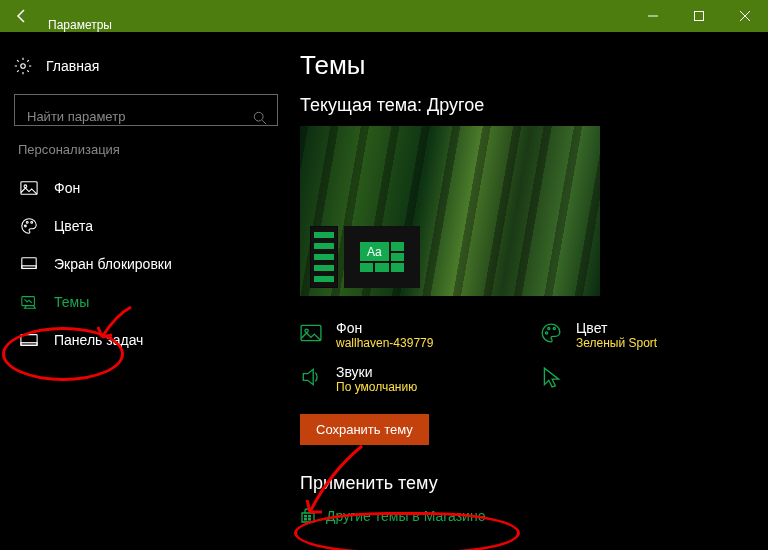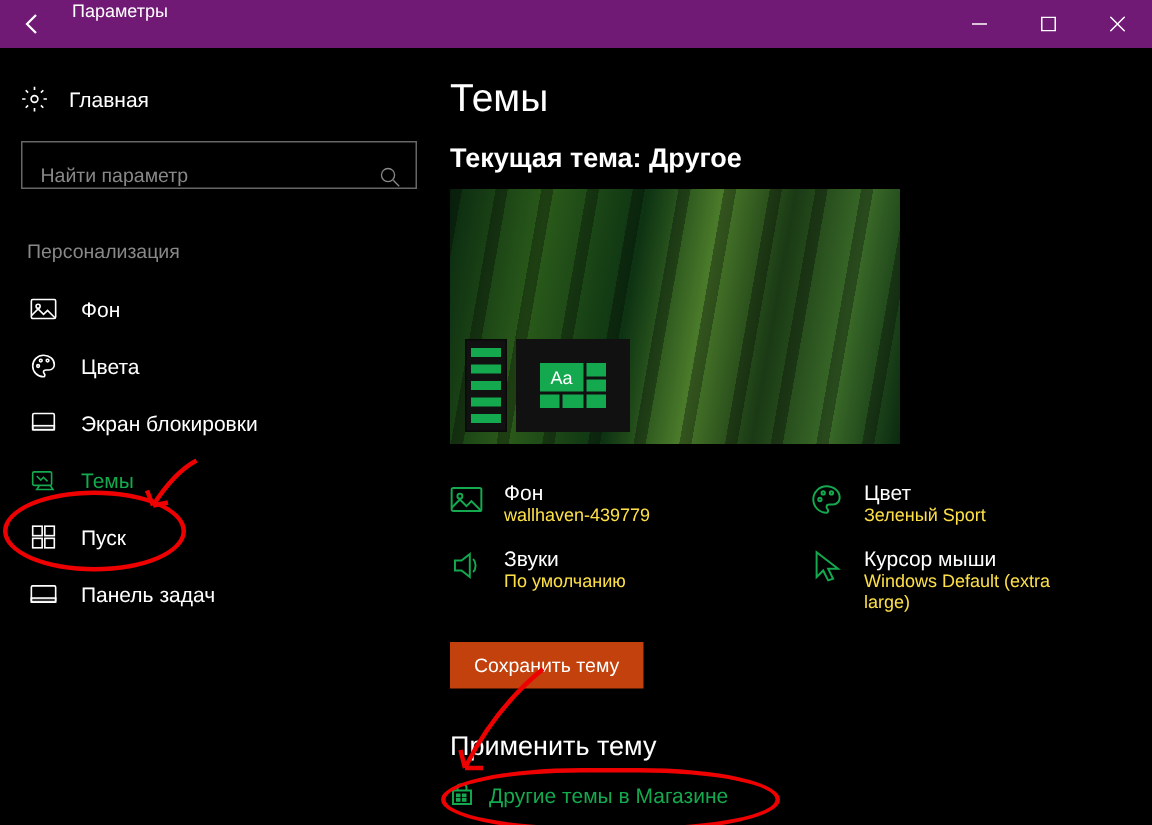--- a/index.html
+++ b/index.html
@@ -1,32 +1,32 @@
 <!DOCTYPE html>
 <html><head>
 <meta charset="utf-8">
 <style>
 html,body{margin:0;padding:0;width:768px;height:550px;background:#000;font-family:"Segoe UI",Arial,sans-serif;color:#fff;overflow:hidden}
-.titlebar{height:32px;background:#701a75;display:flex;align-items:flex-start}
+.titlebar{height:32px;background:#4d7c0f;display:flex;align-items:flex-end}
 .titlebar .back{width:44px;height:32px;display:flex;align-items:center;justify-content:center}
 .titlebar .title{font-size:12px;color:#fff;padding-left:4px}
 .titlebar .spacer{flex:1}
 .titlebar .winbtn{width:46px;height:32px;display:flex;align-items:center;justify-content:center;color:#fff}
 .body{display:flex;height:calc(550px - 32px)}
 .sidebar{width:270px;padding:18px 0 0 14px;box-sizing:border-box}
 .home{display:flex;align-items:center;gap:14px;height:32px;margin-bottom:12px;font-size:14px}
 .search{width:264px;height:32px;border:1px solid #666;display:flex;align-items:flex-end;padding:0 10px;box-sizing:border-box;color:#888}
 .search input{flex:1;background:transparent;border:none;outline:none;color:#fff;font-size:13px}
 .search input::placeholder{color:#888}
-.section-header{color:#888;font-size:13px;margin:34px 0 12px 4px}
+.section-header{color:#888;font-size:13px;margin:16px 0 12px 4px}
 .navitem{display:flex;align-items:center;gap:16px;height:38px;padding-left:6px;font-size:14px;cursor:pointer}
 .navitem.active{color:#14a94e}
 .main{flex:1;padding:18px 20px 0 30px;box-sizing:border-box;overflow:hidden}
 h1{font-weight:300;font-size:26px;margin:0 0 14px 0}
-.subhead{font-size:18px;margin-bottom:10px;font-weight:700}
+.subhead{font-size:18px;margin-bottom:10px;font-weight:400}
 .preview{width:300px;height:170px;background:linear-gradient(100deg,#0a2a10 0%,#2a5a1a 20%,#0d3312 40%,#4a7a2a 55%,#1a3a15 70%,#3a6a28 85%,#0a2a10 100%);position:relative;margin-bottom:24px}
 .preview::before{content:"";position:absolute;inset:0;background:repeating-linear-gradient(100deg,rgba(0,0,0,0.3) 0 8px,transparent 8px 30px)}
 .taskbar-mock{position:absolute;left:10px;bottom:8px;display:flex;gap:6px;align-items:flex-end}
 .tileblock{width:28px;height:62px;background:#111;border:1px solid #0a0a0a;display:flex;flex-direction:column;justify-content:space-around;padding:3px;box-sizing:border-box}
 .tileblock .row{height:6px;background:#14a94e;margin:1px 0}
 .tileblock2{width:76px;height:62px;background:#111;display:grid;grid-template-columns:repeat(3,1fr);grid-template-rows:repeat(3,1fr);gap:2px;padding:16px;box-sizing:border-box}
 .tileblock2 div{background:#14a94e}
 .tileblock2 .big{grid-column:1/3;grid-row:1/3;display:flex;align-items:center;justify-content:center;font-size:12px;color:#fff}
 .settings-grid{display:grid;grid-template-columns:1fr 1fr;gap:14px 50px;margin-bottom:20px;max-width:430px}
 .setting{display:flex;gap:14px;align-items:flex-start}
@@ -128,31 +128,20 @@
             <rect x="2" y="4" width="14" height="10" rx="1"></rect>
             <path d="M7 14l-2 3h12l-2-3"></path>
             <path d="M5 7l3 3 2-2 3 3"></path>
           </svg>
         </span>
       <span>Темы</span>
     </div>
     <div class="navitem">
       <span>
           <svg width="18" height="18" viewBox="0 0 20 20" stroke="#fff" fill="none" stroke-width="1.2">
-            <rect x="2" y="2" width="7" height="7"></rect>
-            <rect x="11" y="2" width="7" height="7"></rect>
-            <rect x="2" y="11" width="7" height="7"></rect>
-            <rect x="11" y="11" width="7" height="7"></rect>
-          </svg>
-        </span>
-      <span>Пуск</span>
-    </div>
-    <div class="navitem">
-      <span>
-          <svg width="18" height="18" viewBox="0 0 20 20" stroke="#fff" fill="none" stroke-width="1.2">
             <rect x="1" y="4" width="18" height="12" rx="1"></rect>
             <rect x="1" y="13" width="18" height="3" fill="#fff" fill-opacity="0.2"></rect>
           </svg>
         </span>
       <span>Панель задач</span>
     </div>
   </div>
 
   <div class="main">
     <h1>Темы</h1>
@@ -216,24 +205,20 @@
             <div class="label">Звуки</div>
             <div class="value">По умолчанию</div>
           </div>
       </div>
       <div class="setting">
         <span class="icon">
             <svg width="22" height="22" viewBox="0 0 20 20" stroke="#14a94e" fill="none" stroke-width="1.2">
               <path d="M4 2l0 15 4-4 3 6 3-1-3-6 6 0z"></path>
             </svg>
           </span>
-        <div>
-            <div class="label">Курсор мыши</div>
-            <div class="value">Windows Default (extra large)</div>
-          </div>
       </div>
     </div>
 
     <button class="savebtn">Сохранить тему</button>
 
     <div class="apply-head">Применить тему</div>
     <div class="storelink">
       <span>
           <svg width="16" height="16" viewBox="0 0 16 16" fill="#14a94e">
             <path d="M2 5h12v9H2z M5 5V3a2 2 0 0 1 2-2h2a2 2 0 0 1 2 2v2" fill="none" stroke="#14a94e" stroke-width="1.3"></path>

